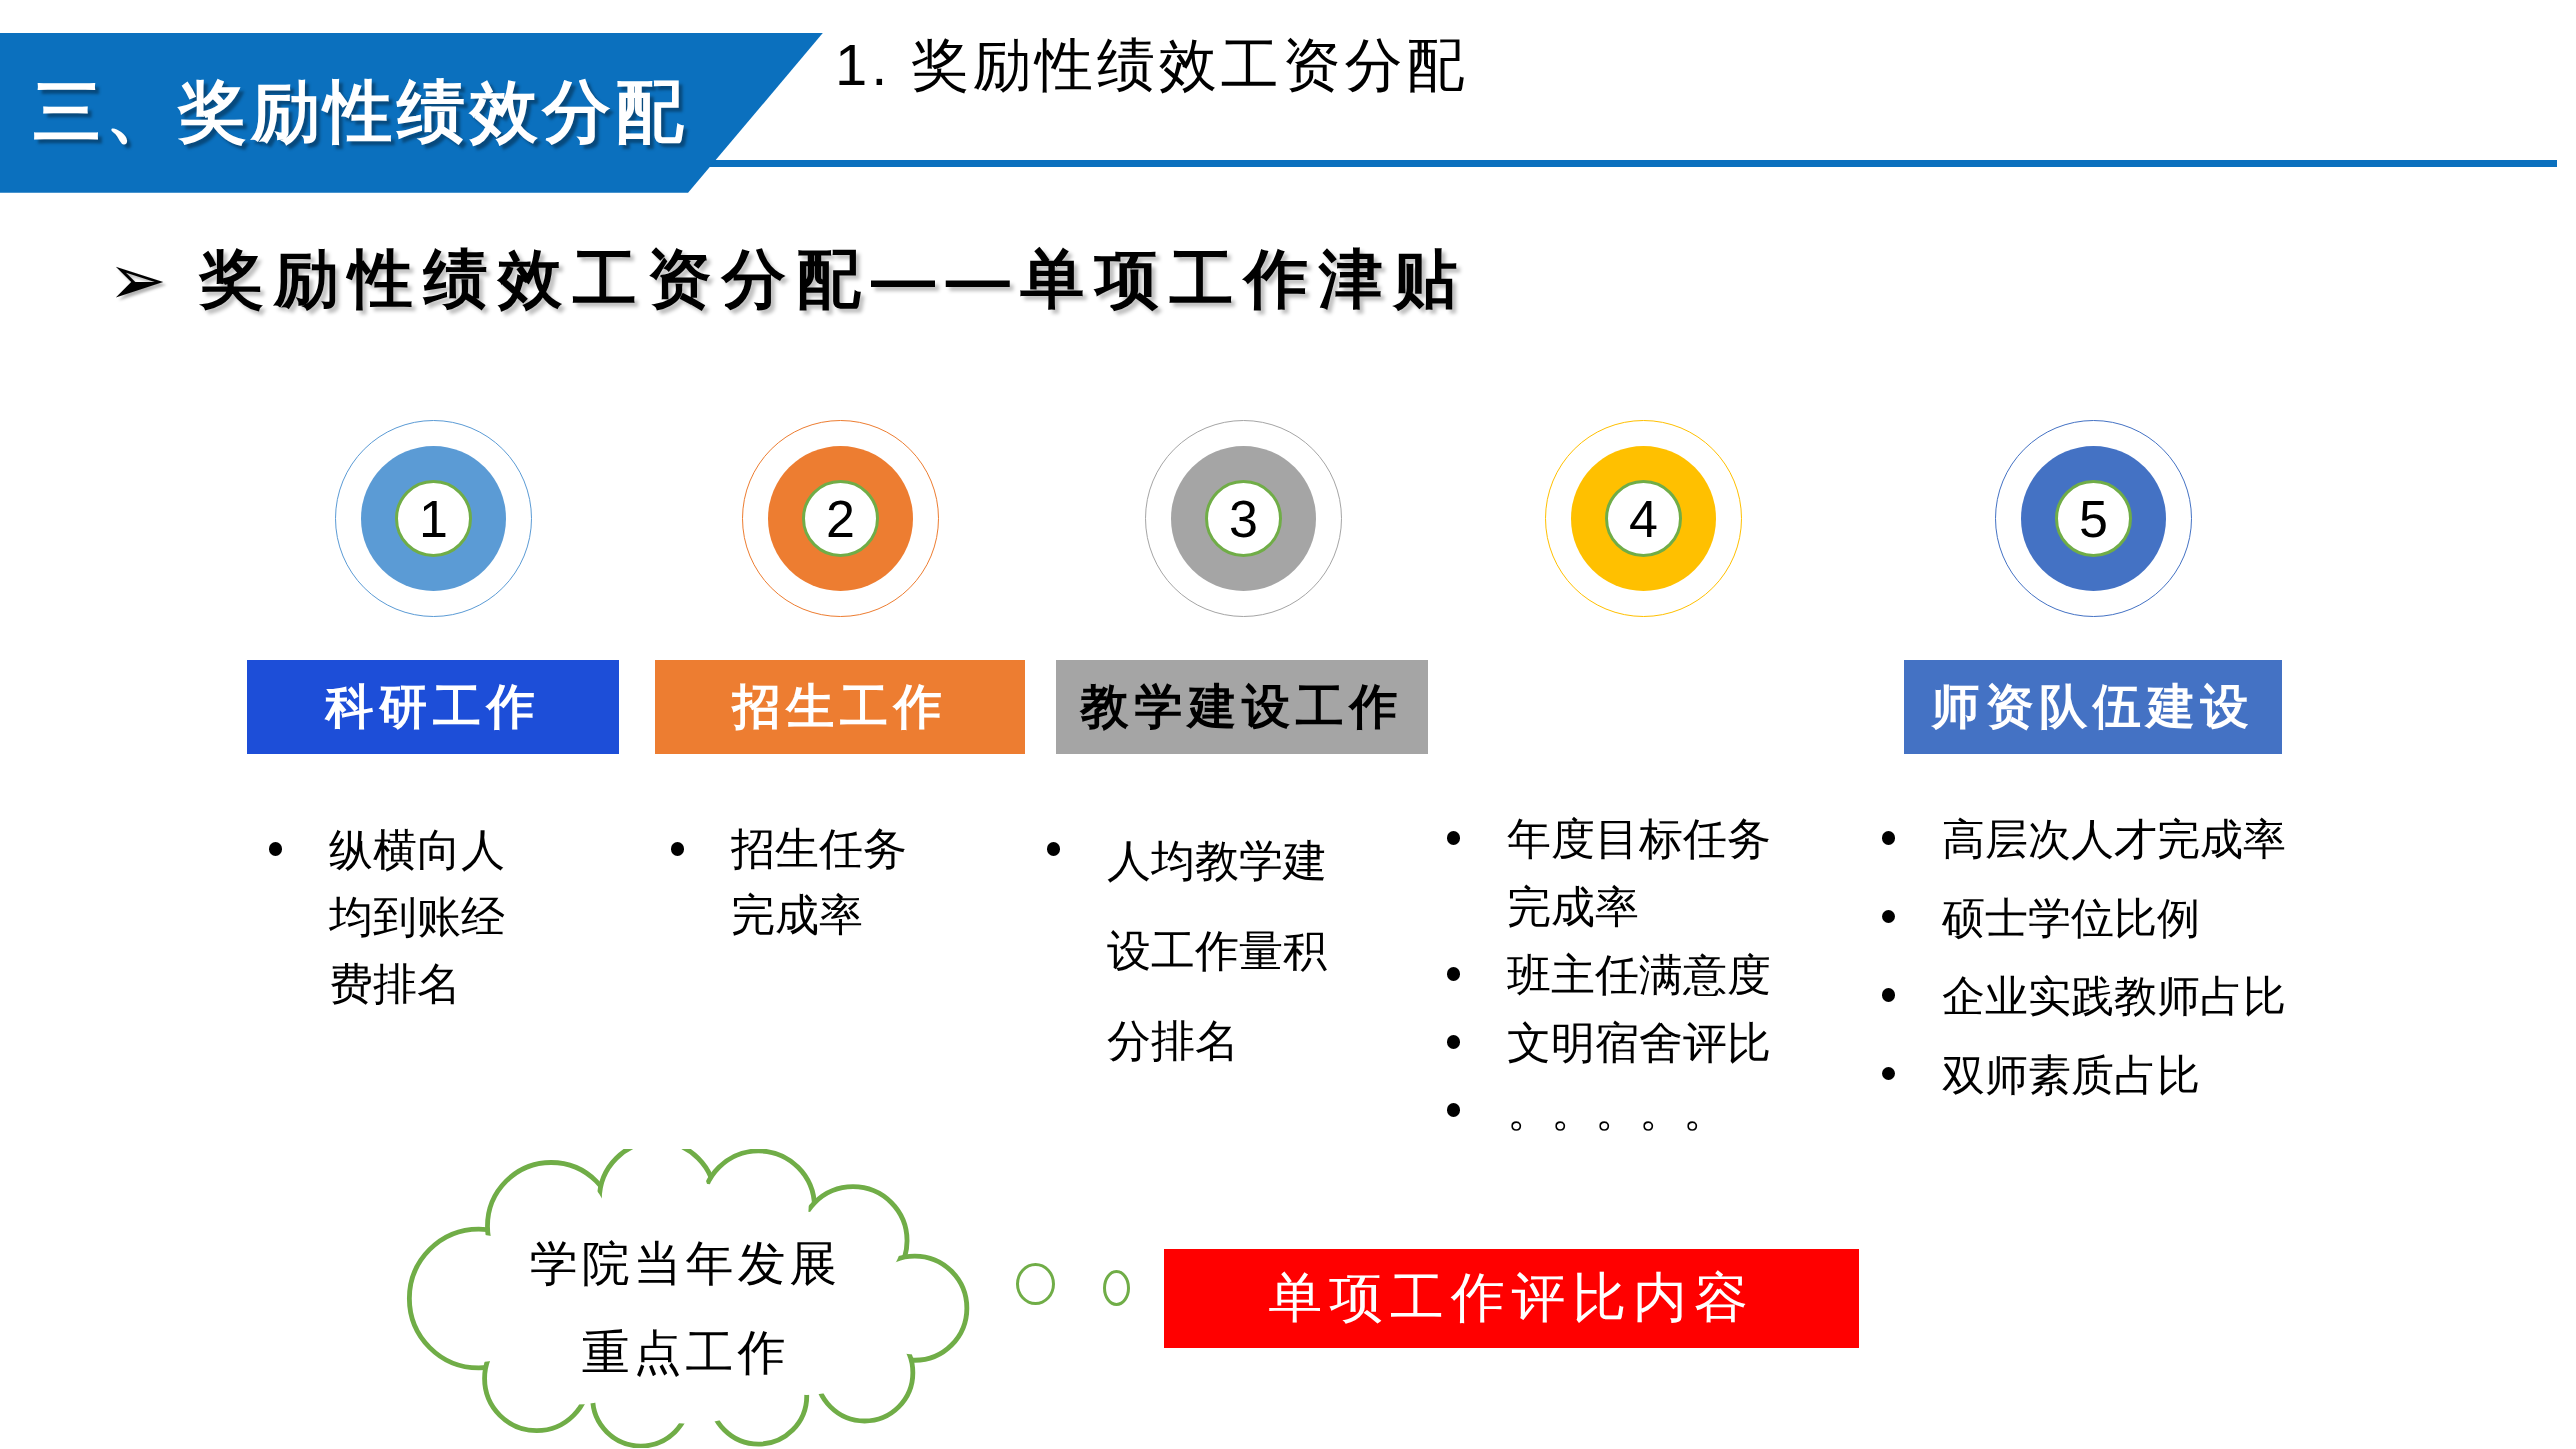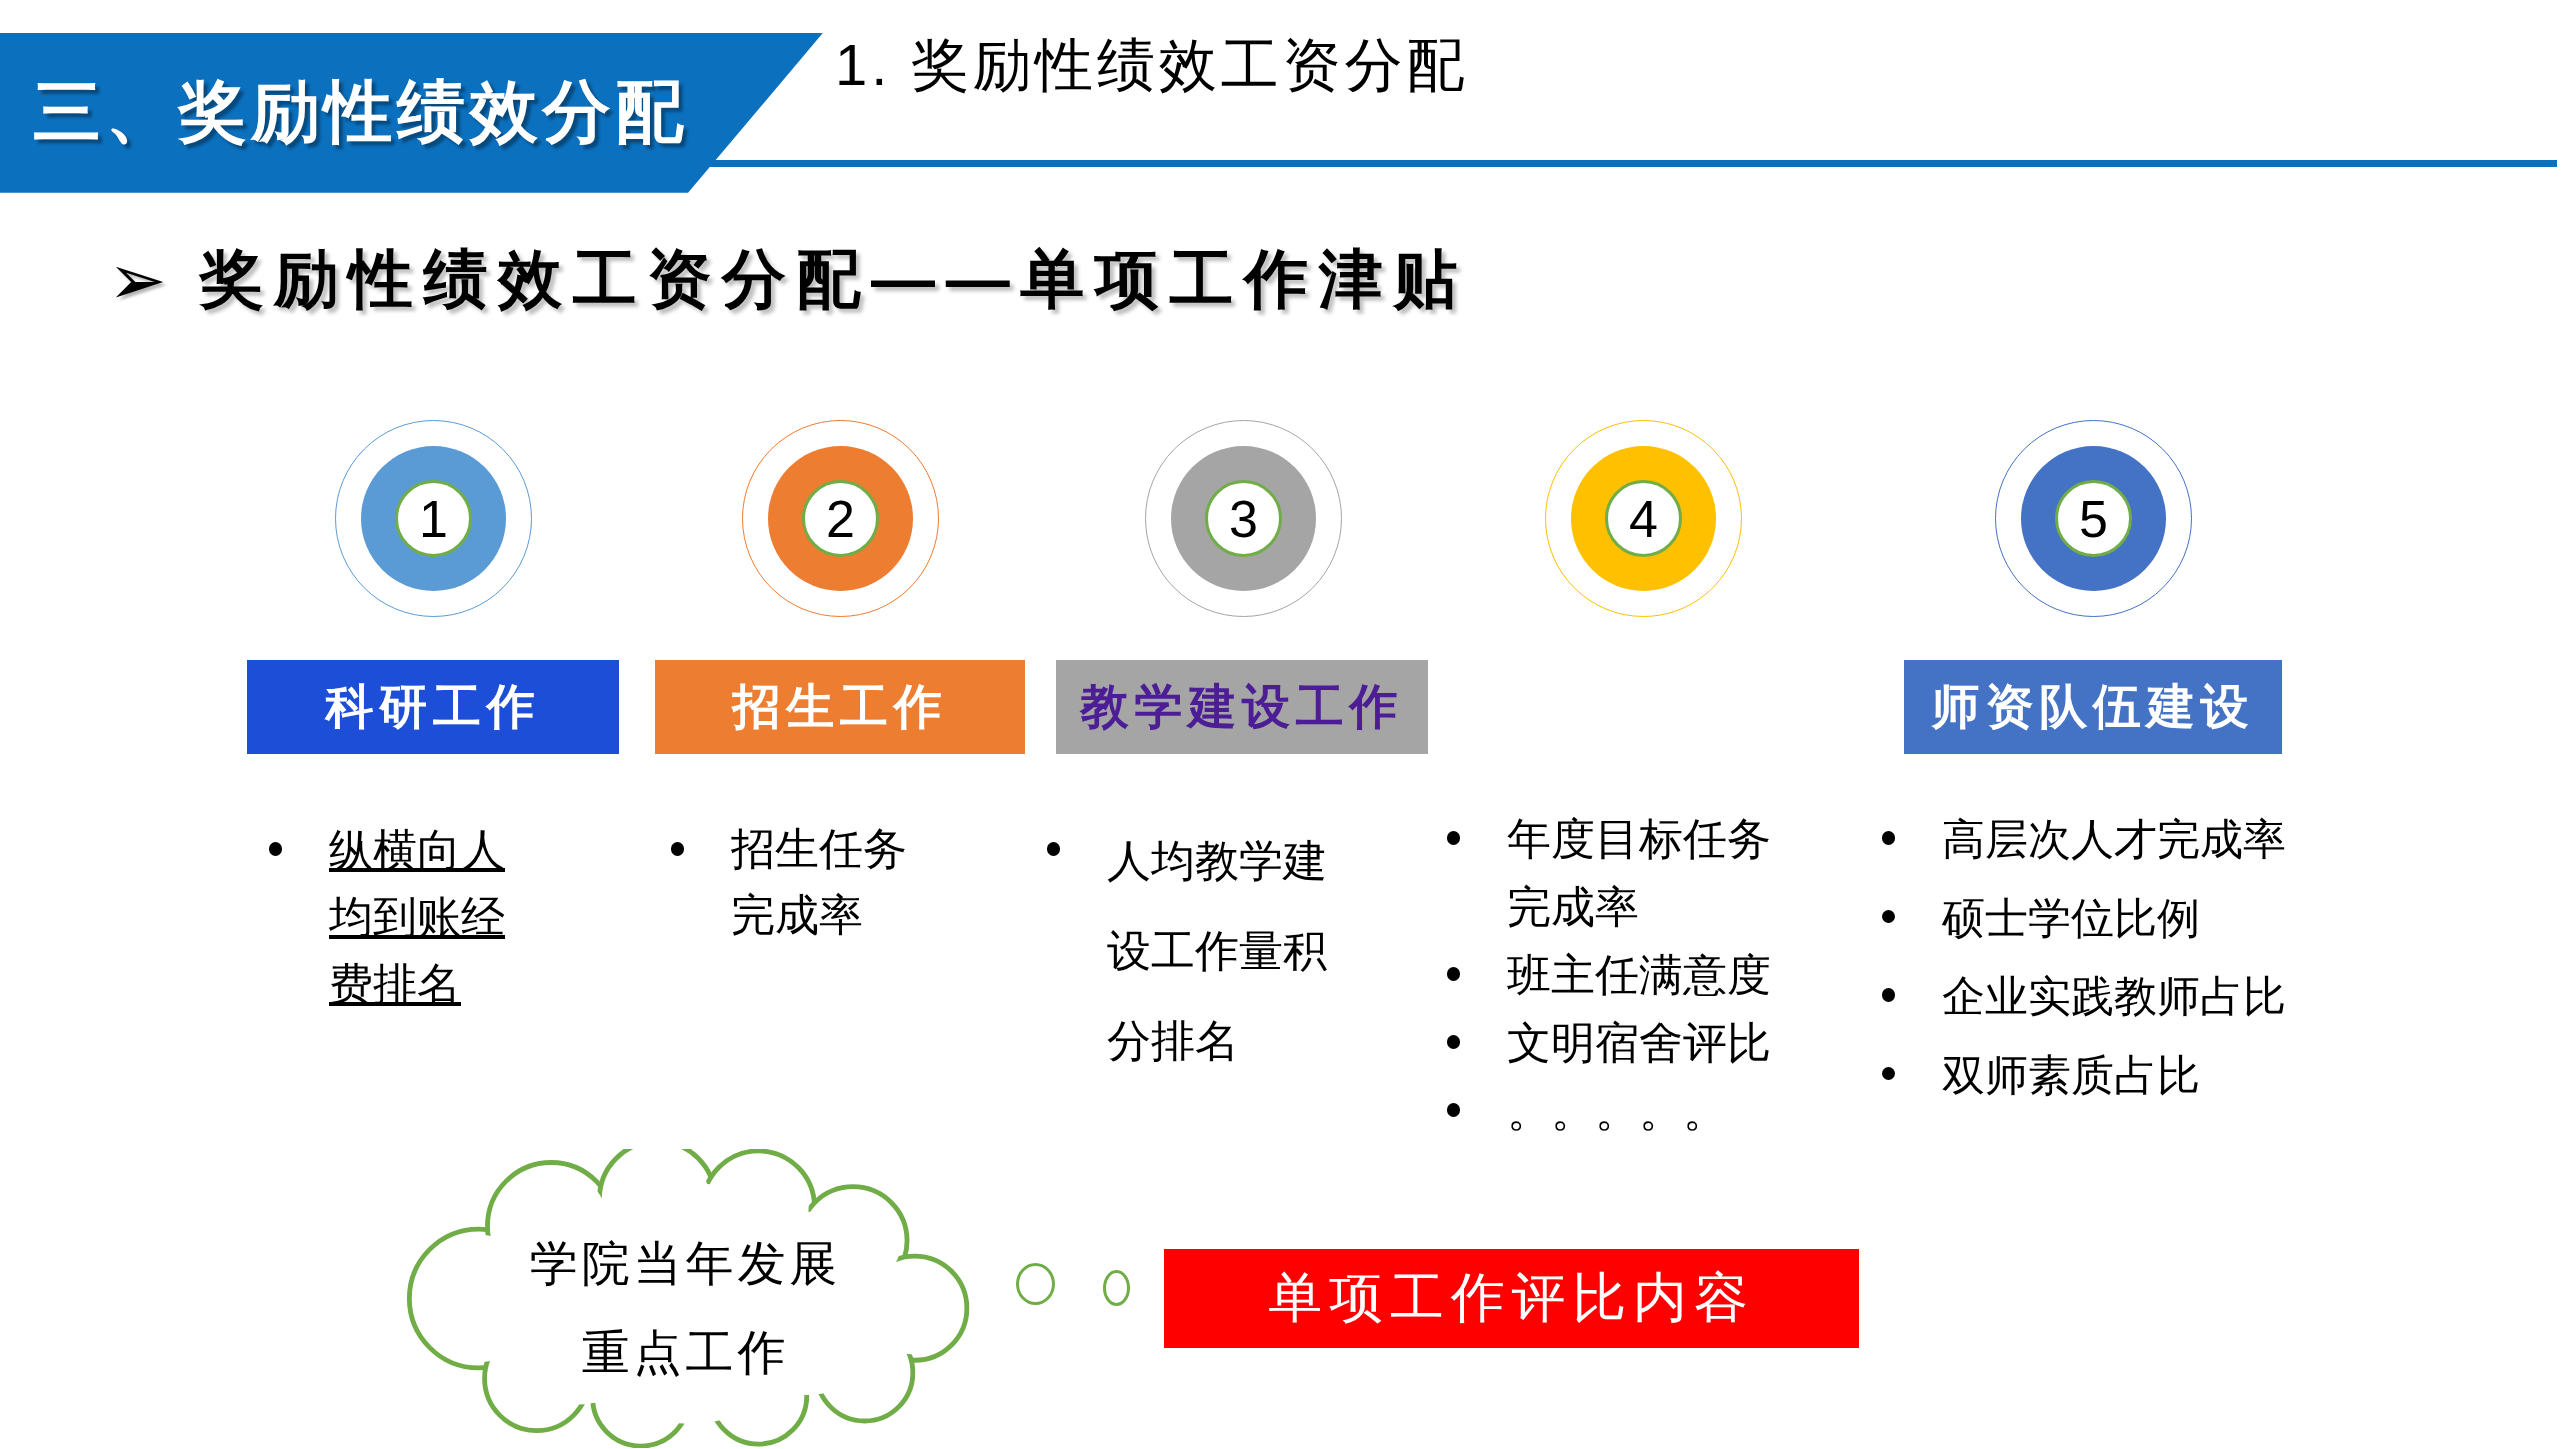--- a/index.html
+++ b/index.html
@@ -73,21 +73,21 @@
   .bar.b3{left:1056px;width:372px;}
   .bar.b4{left:1454px;width:379px;}
   .bar.b5{left:1904px;width:378px;}
   
   .list{position:absolute;margin:0;padding:0;list-style:none;}
   .list li{position:relative;padding-left:66px;}
   .list li::before{
     content:"";position:absolute;left:5.8px;top:26px;
     width:13.5px;height:13.5px;border-radius:50%;background:#000;
   }
-  .list.l1{left:263px;top:816px;width:263px;font-size:44px;line-height:67px;text-decoration:underline;}
+  .list.l1{left:263px;top:816px;width:263px;font-size:44px;line-height:67px;}
   .list.l2{left:665px;top:816px;width:263px;font-size:44px;line-height:66px;}
   .list.l3{left:1041px;top:816px;width:301px;font-size:44px;line-height:90px;}
   .list.l4{left:1441px;top:805px;width:355px;font-size:44px;line-height:68px;}
   .list.l5{left:1876px;top:805px;width:444px;font-size:43px;line-height:68px;}
   .list.l5 li{margin-bottom:10.6px;}
   
   .cloud-svg{position:absolute;left:382px;top:1149px;z-index:1;}
   .cloud-text{
     position:absolute;left:439px;top:1219px;width:493px;z-index:2;
     text-align:center;font-size:48px;line-height:89px;letter-spacing:3.9px;
@@ -153,21 +153,21 @@
   <div class="ring c5" style="border-color: rgb(68, 114, 196);">
     <div class="donut" style="background-color: rgb(68, 114, 196);">
       <div class="num-circle">
         <span>5</span>
       </div>
     </div>
   </div>
 
   <div class="bar b1" style="background-color: #1d4ed8; color: rgb(255, 255, 255);">科研工作</div>
   <div class="bar b2" style="background-color: rgb(237, 125, 49); color: rgb(255, 255, 255);">招生工作</div>
-  <div class="bar b3" style="background-color: rgb(165, 165, 165); color: #4c1d95;">教学建设工作</div>
+  <div class="bar b3" style="background-color: rgb(165, 165, 165); color: #000000;">教学建设工作</div>
   <div class="bar b5" style="background-color: rgb(68, 114, 196); color: rgb(255, 255, 255);">师资队伍建设</div>
 
   <ul class="list l1">
     <li>纵横向人均到账经费排名</li>
   </ul>
   <ul class="list l2">
     <li>招生任务完成率</li>
   </ul>
   <ul class="list l3">
     <li>人均教学建设工作量积分排名</li>

